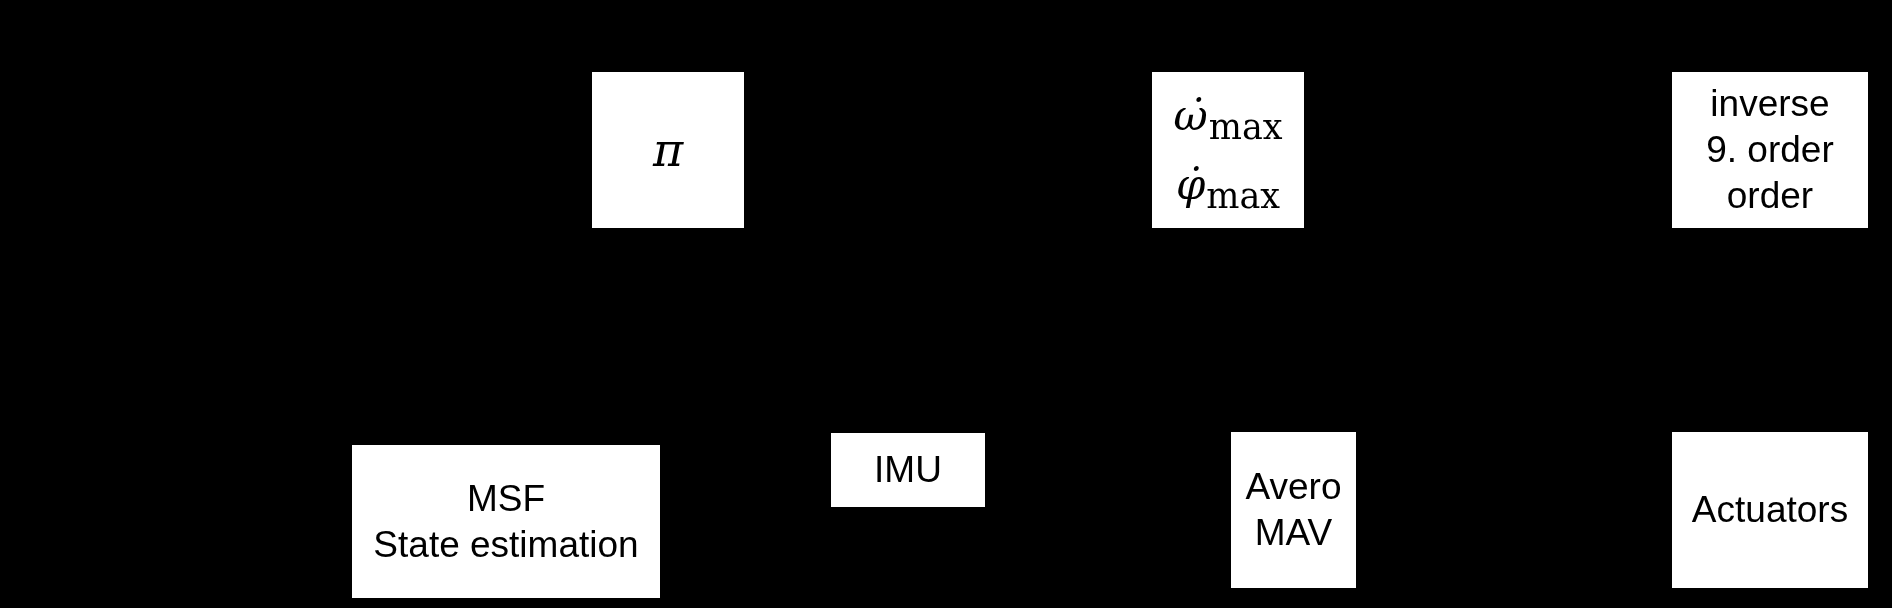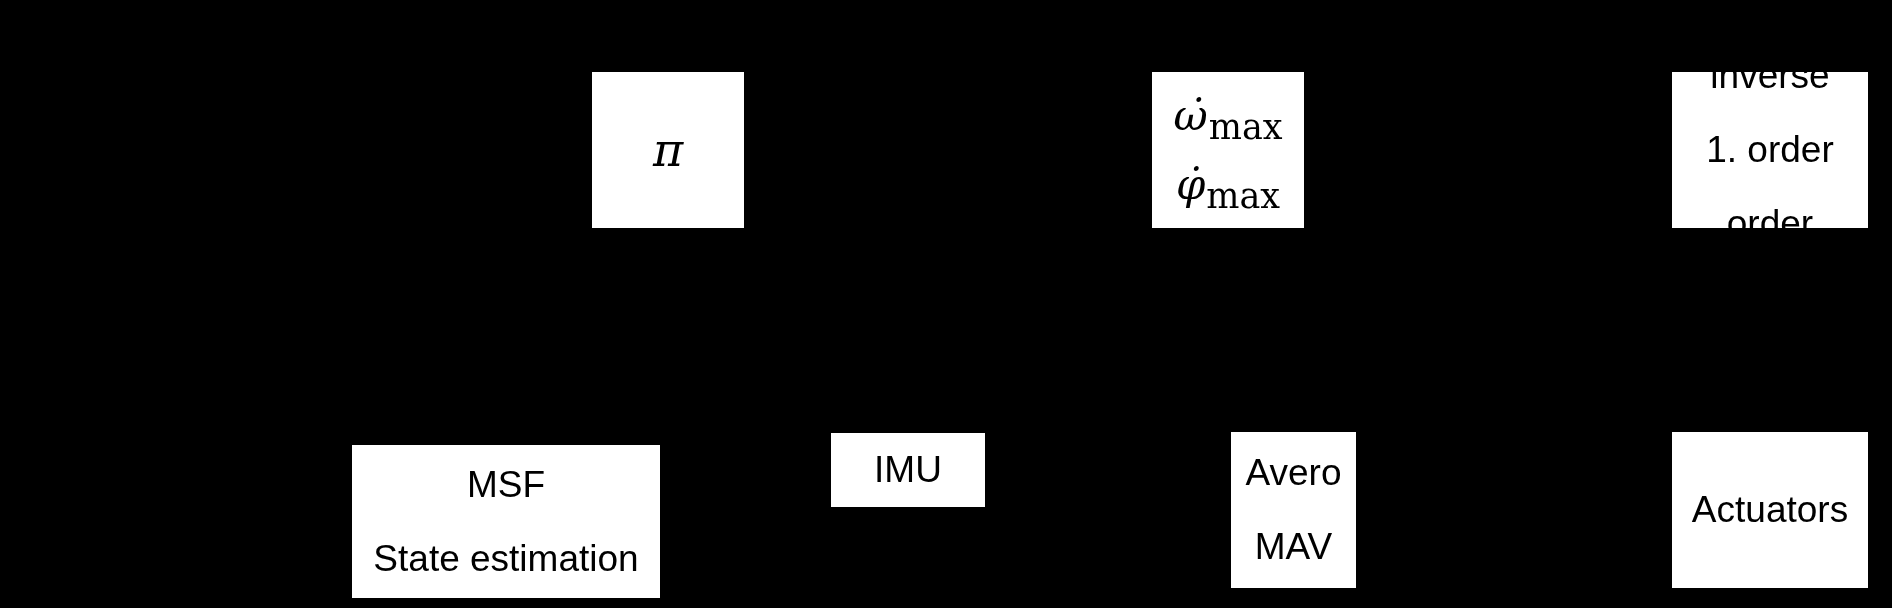--- a/index.html
+++ b/index.html
@@ -18,21 +18,20 @@
   .box {
     position: absolute;
     background: #ffffff;
     color: #000000;
     display: flex;
     flex-direction: column;
     align-items: center;
     justify-content: center;
     text-align: center;
     box-sizing: border-box;
-    gap: 28px;
   }
   .sans-label {
     font-family: "Liberation Sans", sans-serif;
     font-size: 37px;
     line-height: 46px;
     color: #000000;
     white-space: nowrap;
   }
   
   .math-line {
@@ -89,21 +88,21 @@
       <span class="math-sub">max</span>
     </span>
     <span class="math-line">
       <span class="math-symbol">φ̇</span>
       <span class="math-sub">max</span>
     </span>
   </div>
 
   <div class="box" id="inverse-model-box">
     <span class="sans-label">inverse</span>
-    <span class="sans-label">1. order</span>
+    <span class="sans-label">9. order</span>
     <span class="sans-label">order</span>
   </div>
 
   <div class="box" id="msf-box">
     <span class="sans-label">MSF</span>
     <span class="sans-label">State estimation</span>
   </div>
 
   <div class="box" id="imu-box">
     <span class="sans-label">IMU</span>

